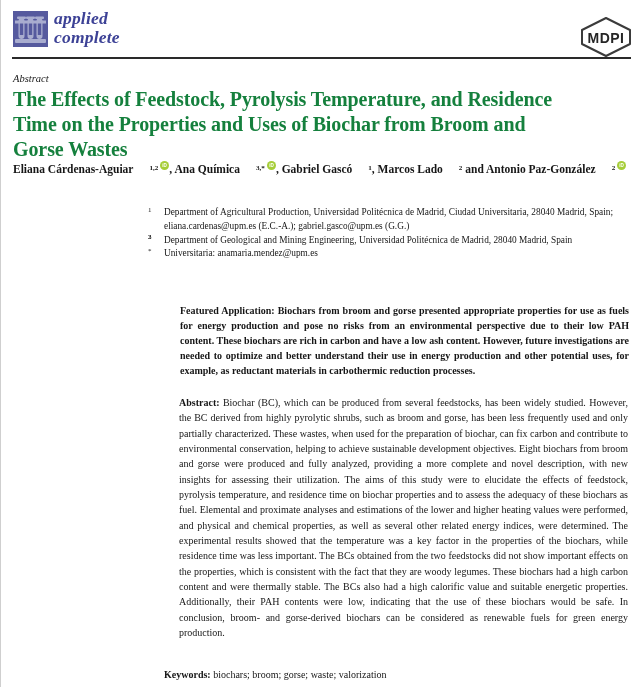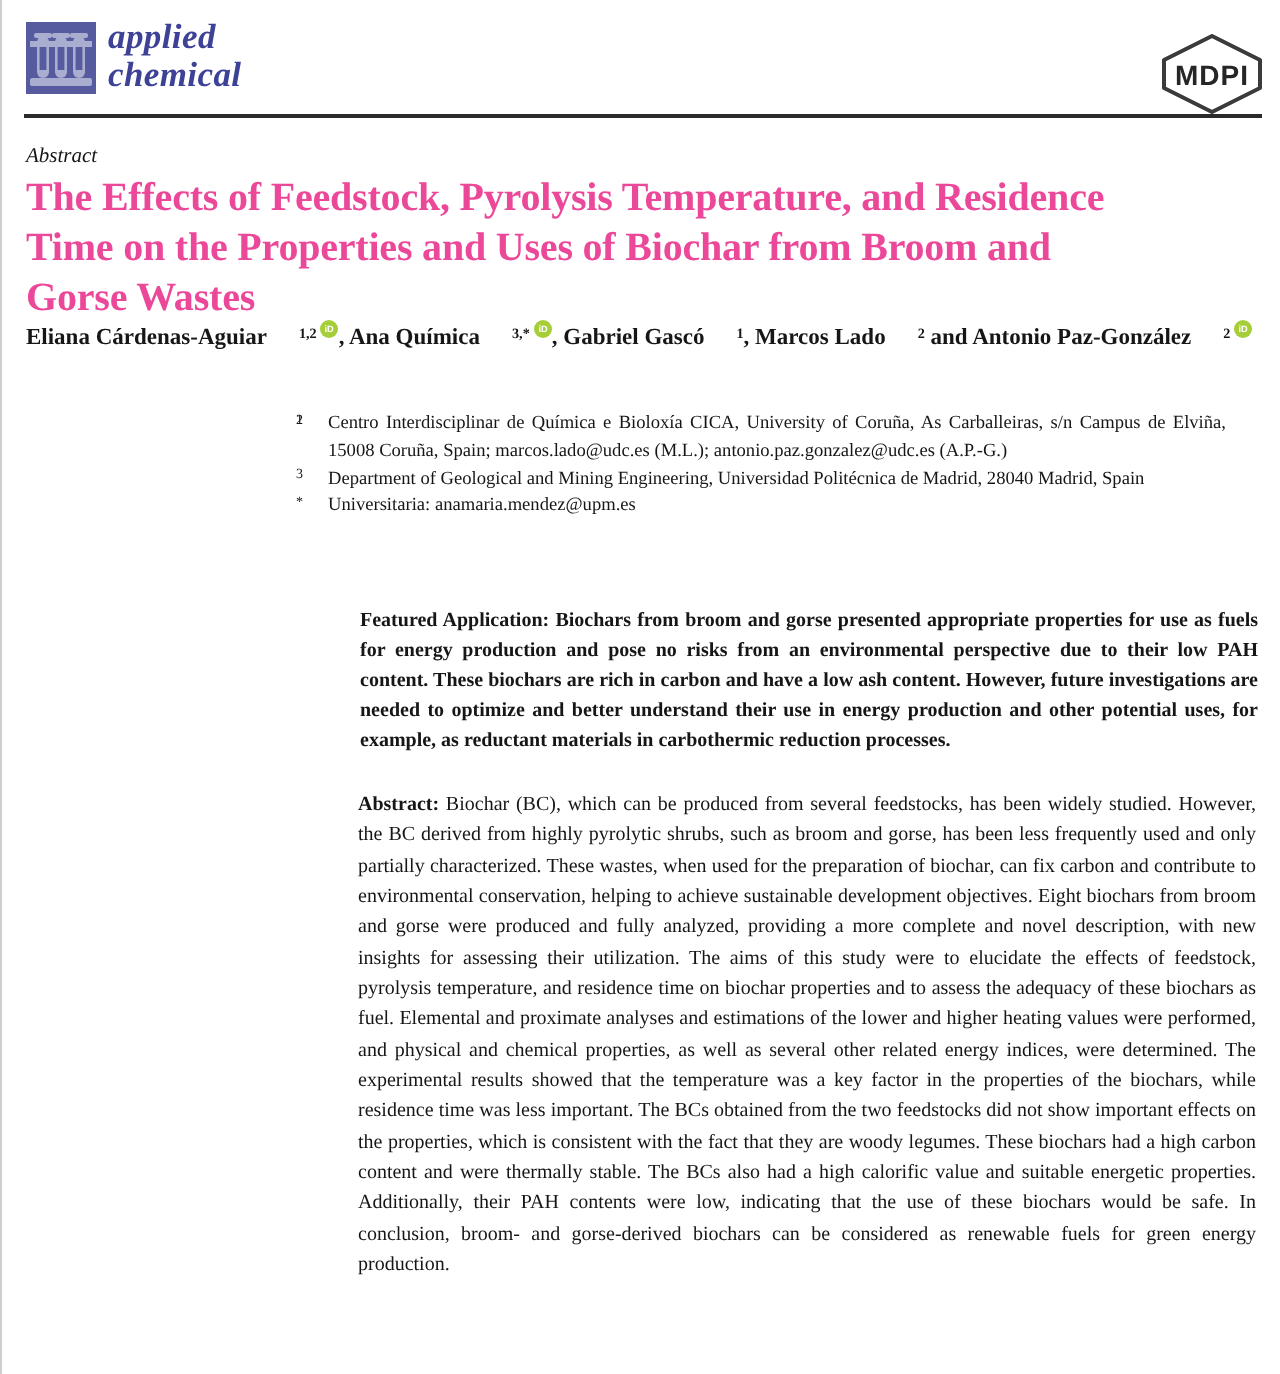--- a/index.html
+++ b/index.html
@@ -37,21 +37,21 @@
   }
 
   
   .article-label {
     position: absolute; left: 12px; top: 73px;
     font-size: 10.5px; font-style: italic;
   }
   .paper-title {
     position: absolute; left: 12px; top: 87px; width: 622px;
     margin: 0; font-size: 20px; font-weight: bold; line-height: 25px;
-    letter-spacing: -0.1px; white-space: pre-line; color: #ec4899;
+    letter-spacing: -0.1px; white-space: pre-line; color: #15803d;
   }
   .authors-line {
     position: absolute; left: 12px; top: 163px; width: 620px;
     font-size: 11.5px; font-weight: bold; white-space: nowrap;
   }
   .sup { font-size: 62%; position: relative; top: -0.45em; margin-left: 16px; }
   .orcid-icon { width: 9px; height: 9px; margin-left: 2px; position: relative; top: -3px; }
   .orcid-bg { fill: var(--orcid-green, #a6ce39); }
   .orcid-id {
     font-family: "Liberation Sans", sans-serif; font-size: 4.6px;
@@ -99,21 +99,21 @@
     <rect class="logo-tube" x="23.5" y="7" width="6" height="21" rx="3"></rect>
     <rect class="logo-bg" x="6.8" y="12" width="3.4" height="12"></rect>
     <rect class="logo-bg" x="15.8" y="12" width="3.4" height="12"></rect>
     <rect class="logo-bg" x="24.8" y="12" width="3.4" height="12"></rect>
     <rect class="logo-tube" x="2" y="9.5" width="31" height="3"></rect>
     <rect class="logo-tube" x="2" y="28" width="31" height="4" rx="1"></rect>
   </svg>
 
   <div class="journal-name">
     <div>applied</div>
-    <div>chemical</div>
+    <div>complete</div>
   </div>
 
   <svg class="mdpi-logo" viewBox="0 0 52 40" xmlns="http://www.w3.org/2000/svg">
     <polygon class="mdpi-hex" points="26,1 50,13 50,27 26,39 2,27 2,13"></polygon>
     <text class="mdpi-text" x="26" y="25.5" text-anchor="middle">MDPI</text>
   </svg>
 
   <div class="header-rule"></div>
 
   <div class="article-label">Abstract</div>
@@ -130,37 +130,40 @@
         <text class="orcid-id" x="4.5" y="6.2" text-anchor="middle">iD</text>
       </svg><span>, </span><span>Gabriel Gascó</span><span class="sup">1</span><span>, </span><span>Marcos Lado</span><span class="sup">2</span><span> and </span><span>Antonio Paz-González</span><span class="sup">2</span><svg class="orcid-icon" viewBox="0 0 9 9">
         <circle class="orcid-bg" cx="4.5" cy="4.5" r="4.5"></circle>
         <text class="orcid-id" x="4.5" y="6.2" text-anchor="middle">iD</text>
       </svg>
   </div>
 
   <div class="affiliations">
     <div class="affil-item">
       <span class="affil-marker">1</span>
+      <span>Department of Agricultural Production, Universidad Politécnica de Madrid, Ciudad Universitaria, 28040 Madrid, Spain; eliana.cardenas@upm.es (E.C.-A.); gabriel.gasco@upm.es (G.G.)</span>
     </div>
     <div class="affil-item">
       <span class="affil-marker">2</span>
-      <span>Centro Interdisciplinar de Química e Bioloxía CICA, University of Coruña, As Carballeiras, s/n Campus de Elviña, 15008 Coruña, Spain; marcos.lado@udc.es (M.L.); antonio.paz.gonzalez@udc.es (A.P.-G.)</span>
     </div>
     <div class="affil-item">
       <span class="affil-marker">3</span>
       <span>Department of Geological and Mining Engineering, Universidad Politécnica de Madrid, 28040 Madrid, Spain</span>
     </div>
     <div class="affil-item">
       <span class="affil-marker">*</span>
       <span>Universitaria: anamaria.mendez@upm.es</span>
     </div>
   </div>
 
   <div class="featured-app">
     <span class="bold-label">Featured Application:</span><span> Biochars from broom and gorse presented appropriate properties for use as fuels for energy production and pose no risks from an environmental perspective due to their low PAH content. These biochars are rich in carbon and have a low ash content. However, future investigations are needed to optimize and better understand their use in energy production and other potential uses, for example, as reductant materials in carbothermic reduction processes.</span>
   </div>
 
   <div class="abstract">
     <span class="bold-label">Abstract:</span><span> Biochar (BC), which can be produced from several feedstocks, has been widely studied. However, the BC derived from highly pyrolytic shrubs, such as broom and gorse, has been less frequently used and only partially characterized. These wastes, when used for the preparation of biochar, can fix carbon and contribute to environmental conservation, helping to achieve sustainable development objectives. Eight biochars from broom and gorse were produced and fully analyzed, providing a more complete and novel description, with new insights for assessing their utilization. The aims of this study were to elucidate the effects of feedstock, pyrolysis temperature, and residence time on biochar properties and to assess the adequacy of these biochars as fuel. Elemental and proximate analyses and estimations of the lower and higher heating values were performed, and physical and chemical properties, as well as several other related energy indices, were determined. The experimental results showed that the temperature was a key factor in the properties of the biochars, while residence time was less important. The BCs obtained from the two feedstocks did not show important effects on the properties, which is consistent with the fact that they are woody legumes. These biochars had a high carbon content and were thermally stable. The BCs also had a high calorific value and suitable energetic properties. Additionally, their PAH contents were low, indicating that the use of these biochars would be safe. In conclusion, broom- and gorse-derived biochars can be considered as renewable fuels for green energy production.</span>
   </div>
 
+  <div class="keywords">
+    <span class="bold-label">Keywords:</span><span> biochars; broom; gorse; waste; valorization</span>
+  </div>
 
 </div>
 
 </body></html>

